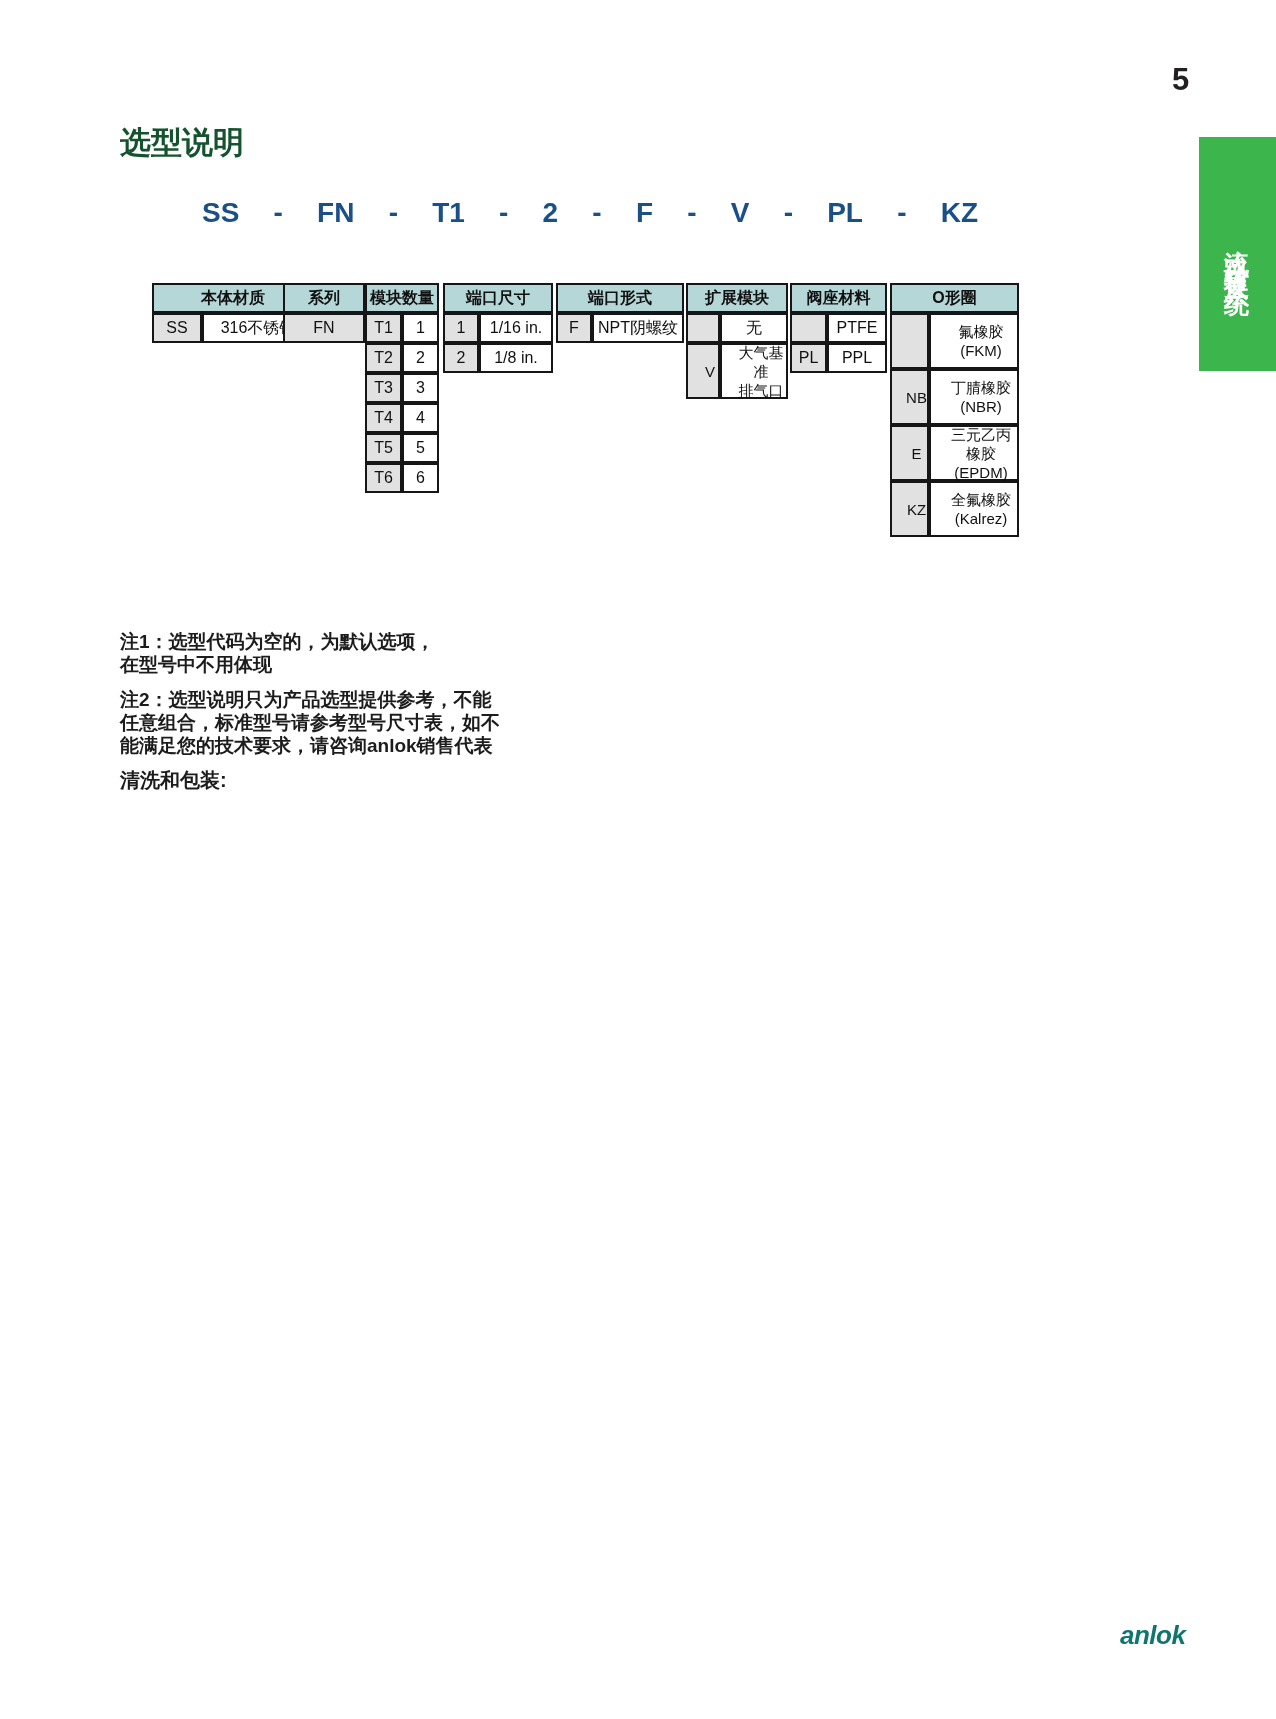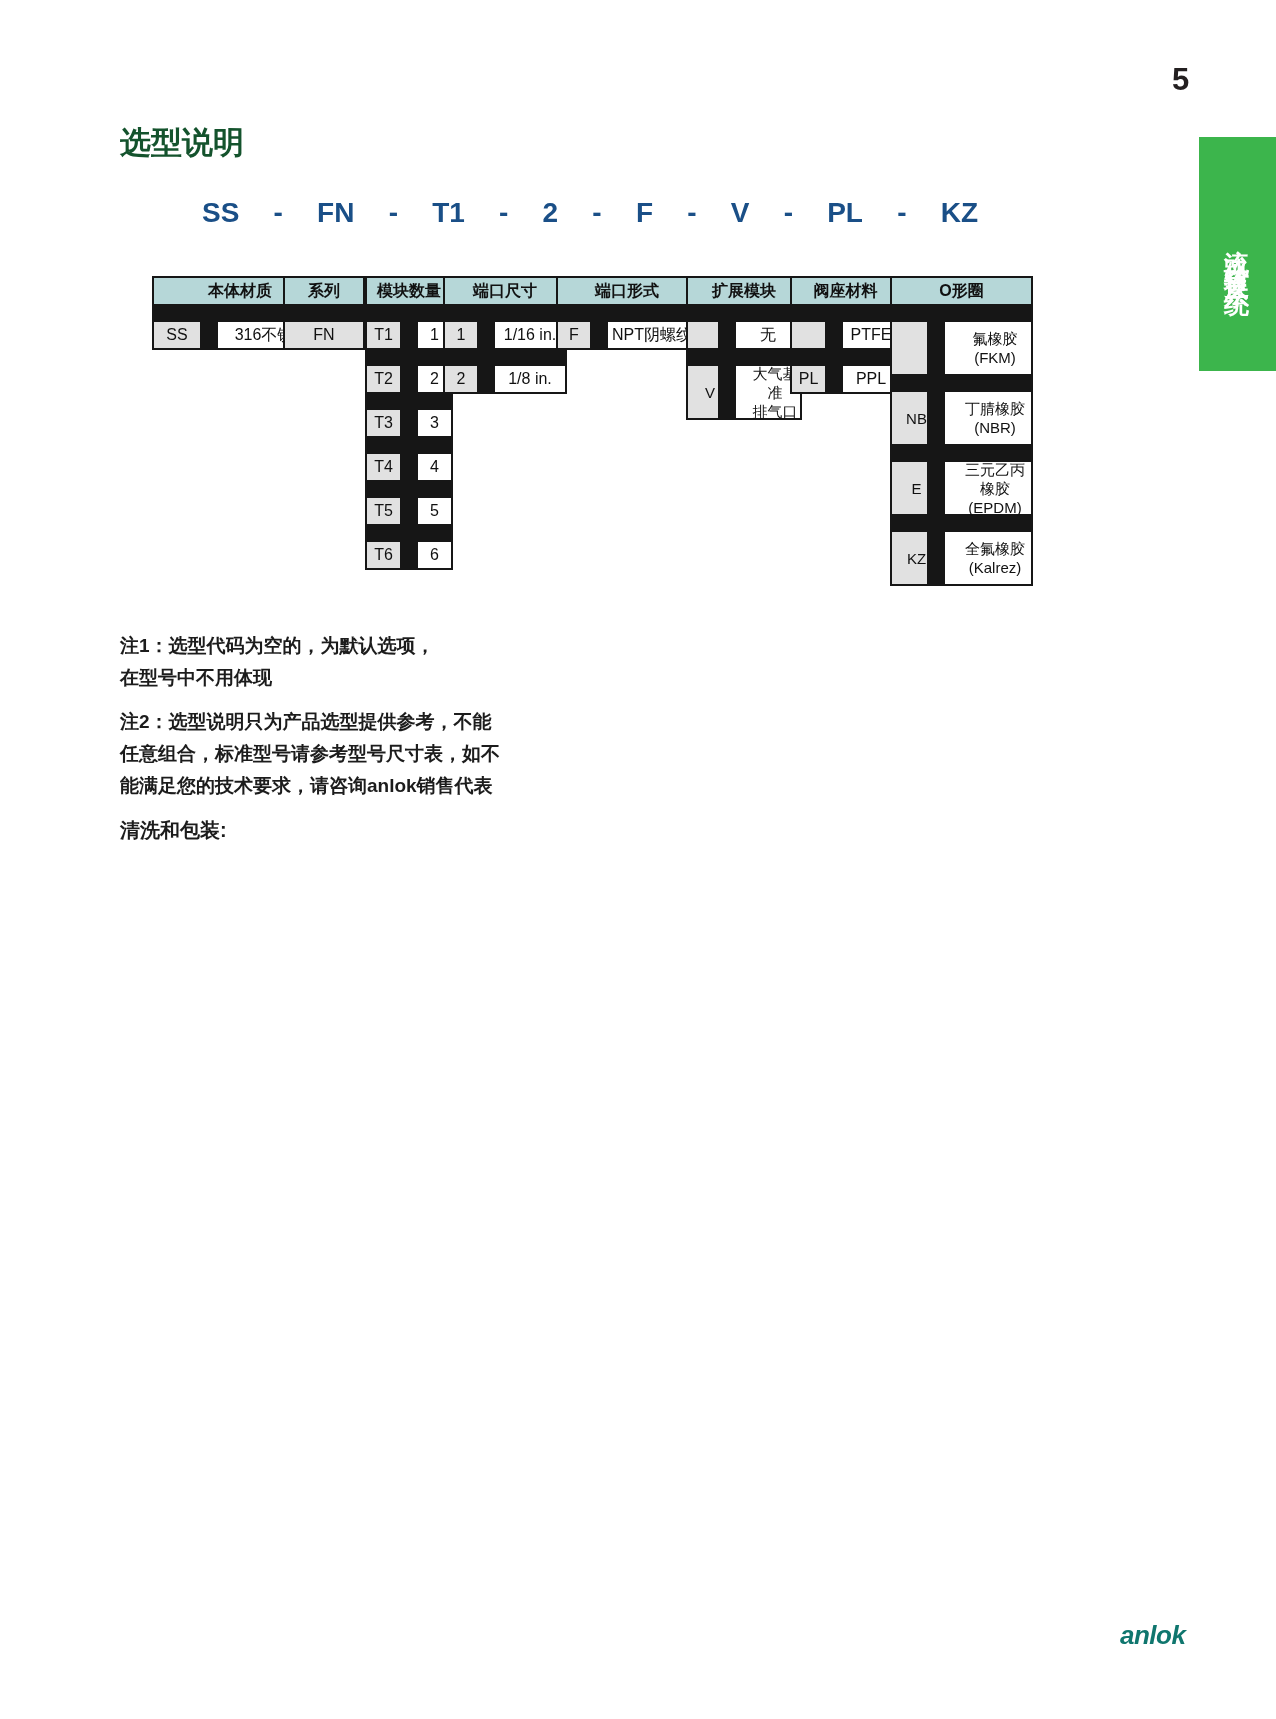--- a/index.html
+++ b/index.html
@@ -9,28 +9,28 @@
 
   .page-number { position:absolute; top:62px; left:1172px; font-size:31px; font-weight:bold; color:#231f20; }
 
   .side-tab { position:absolute; top:137px; left:1199px; width:77px; height:234px; background:#3cb54c; display:flex; align-items:center; justify-content:center; }
   .side-tab-label { writing-mode:vertical-rl; color:#ffffff; font-weight:bold; font-size:25px; letter-spacing:8px; }
 
   .page-title { position:absolute; top:122px; left:120px; font-size:31px; font-weight:bold; color:#14532d; }
 
   .model-code { position:absolute; top:197px; left:202px; width:776px; display:flex; justify-content:space-between; align-items:baseline; font-size:28px; font-weight:bold; color:#1a4f87; }
 
-  .otable { position:absolute; top:276px; display:grid; gap:18px; background:#161616; border:2px solid #161616; }
+  .otable { position:absolute; top:283px; display:grid; gap:4px; background:#161616; border:2px solid #161616; }
   .cell { display:flex; align-items:center; justify-content:center; background:#ffffff; font-size:16px; color:#111111; text-align:center; }
   .cell.head { background:#b6d7d8; font-weight:bold; height:26px; grid-column:1 / -1; }
   .cell.code { background:#e1e1e1; }
   .h1 { height:26px; }
   .h2 { height:52px; line-height:19px; white-space:pre-line; font-size:15px;padding-left:14px; }
 
-  .notes { position:absolute; left:120px; top:630px; width:690px; color:#1c1c1c; font-weight:bold; font-size:19px; line-height:32px; }
+  .notes { position:absolute; left:120px; top:630px; width:690px; color:#1c1c1c; font-weight:bold; font-size:19px; line-height:23px; }
   .notes p { white-space:pre-line; margin-bottom:12px; }
   .cleaning-title { font-size:20px; margin-bottom:3px; }
 
   .brand-logo { position:absolute; left:1120px; top:1620px; font-size:26px; font-weight:bold; color:#0f766e; letter-spacing:-0.5px;font-style:italic; }
 </style>
 </head>
 <body>
 
 <div class="page">
 

